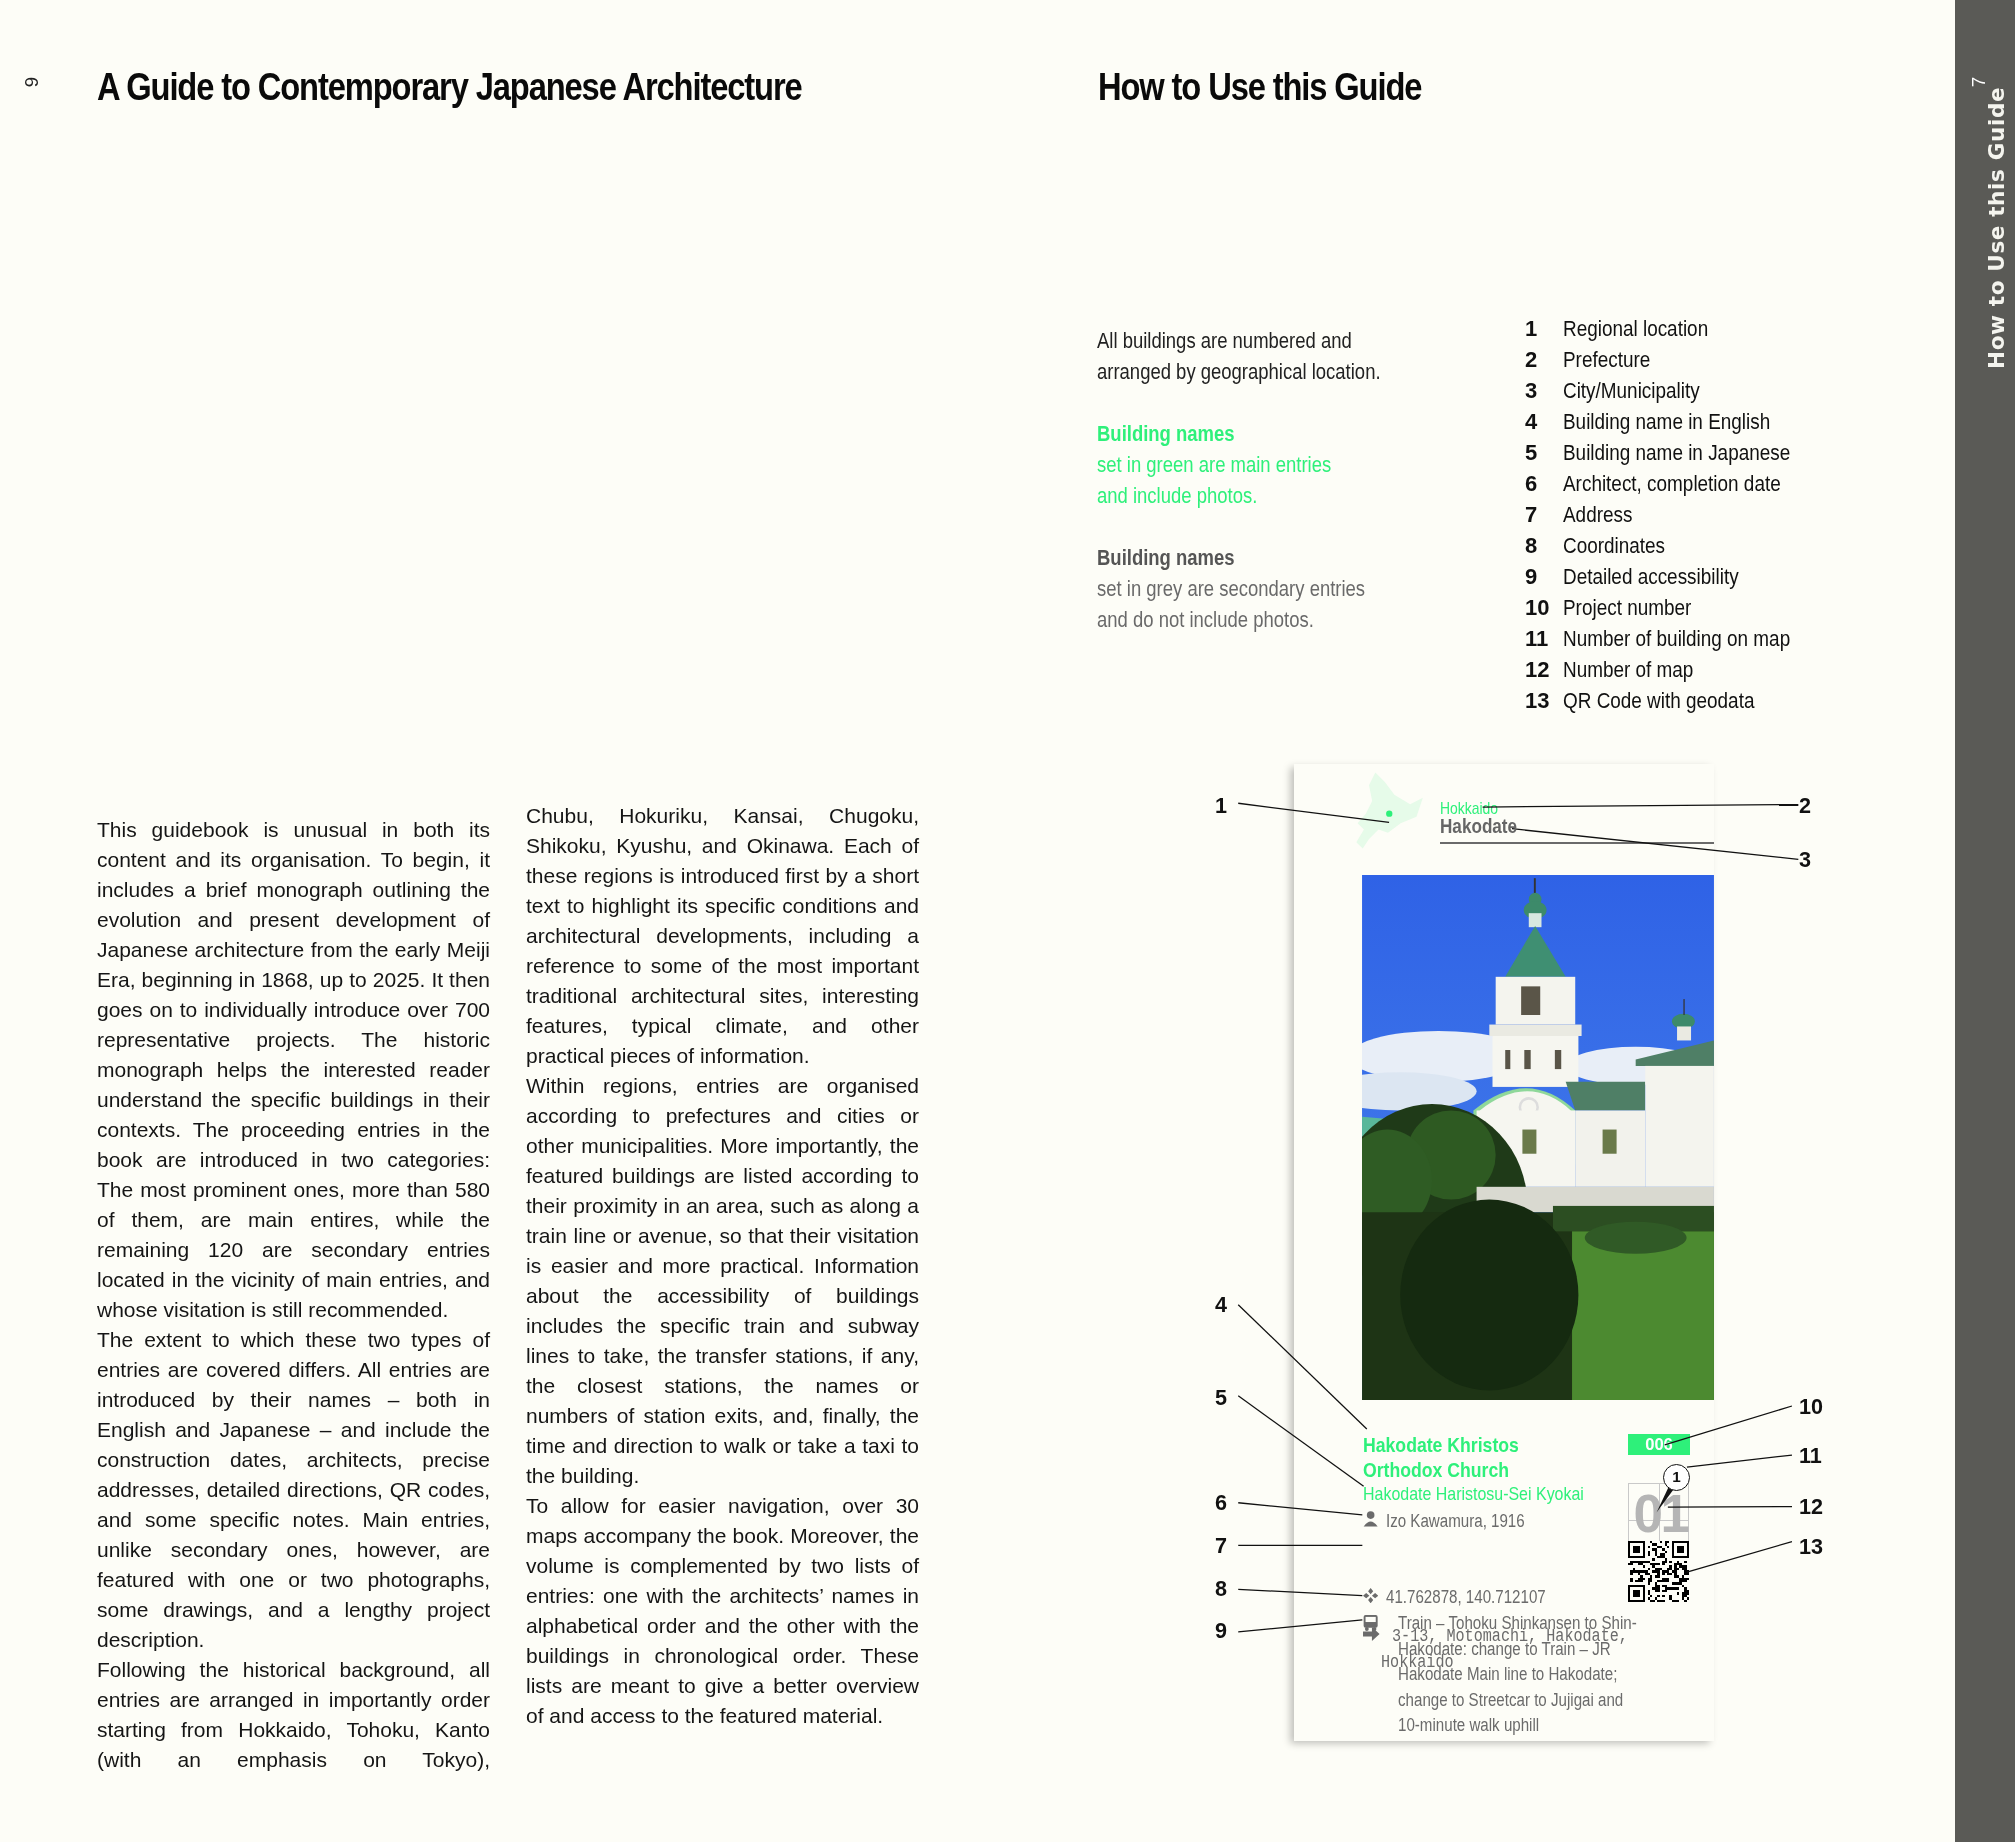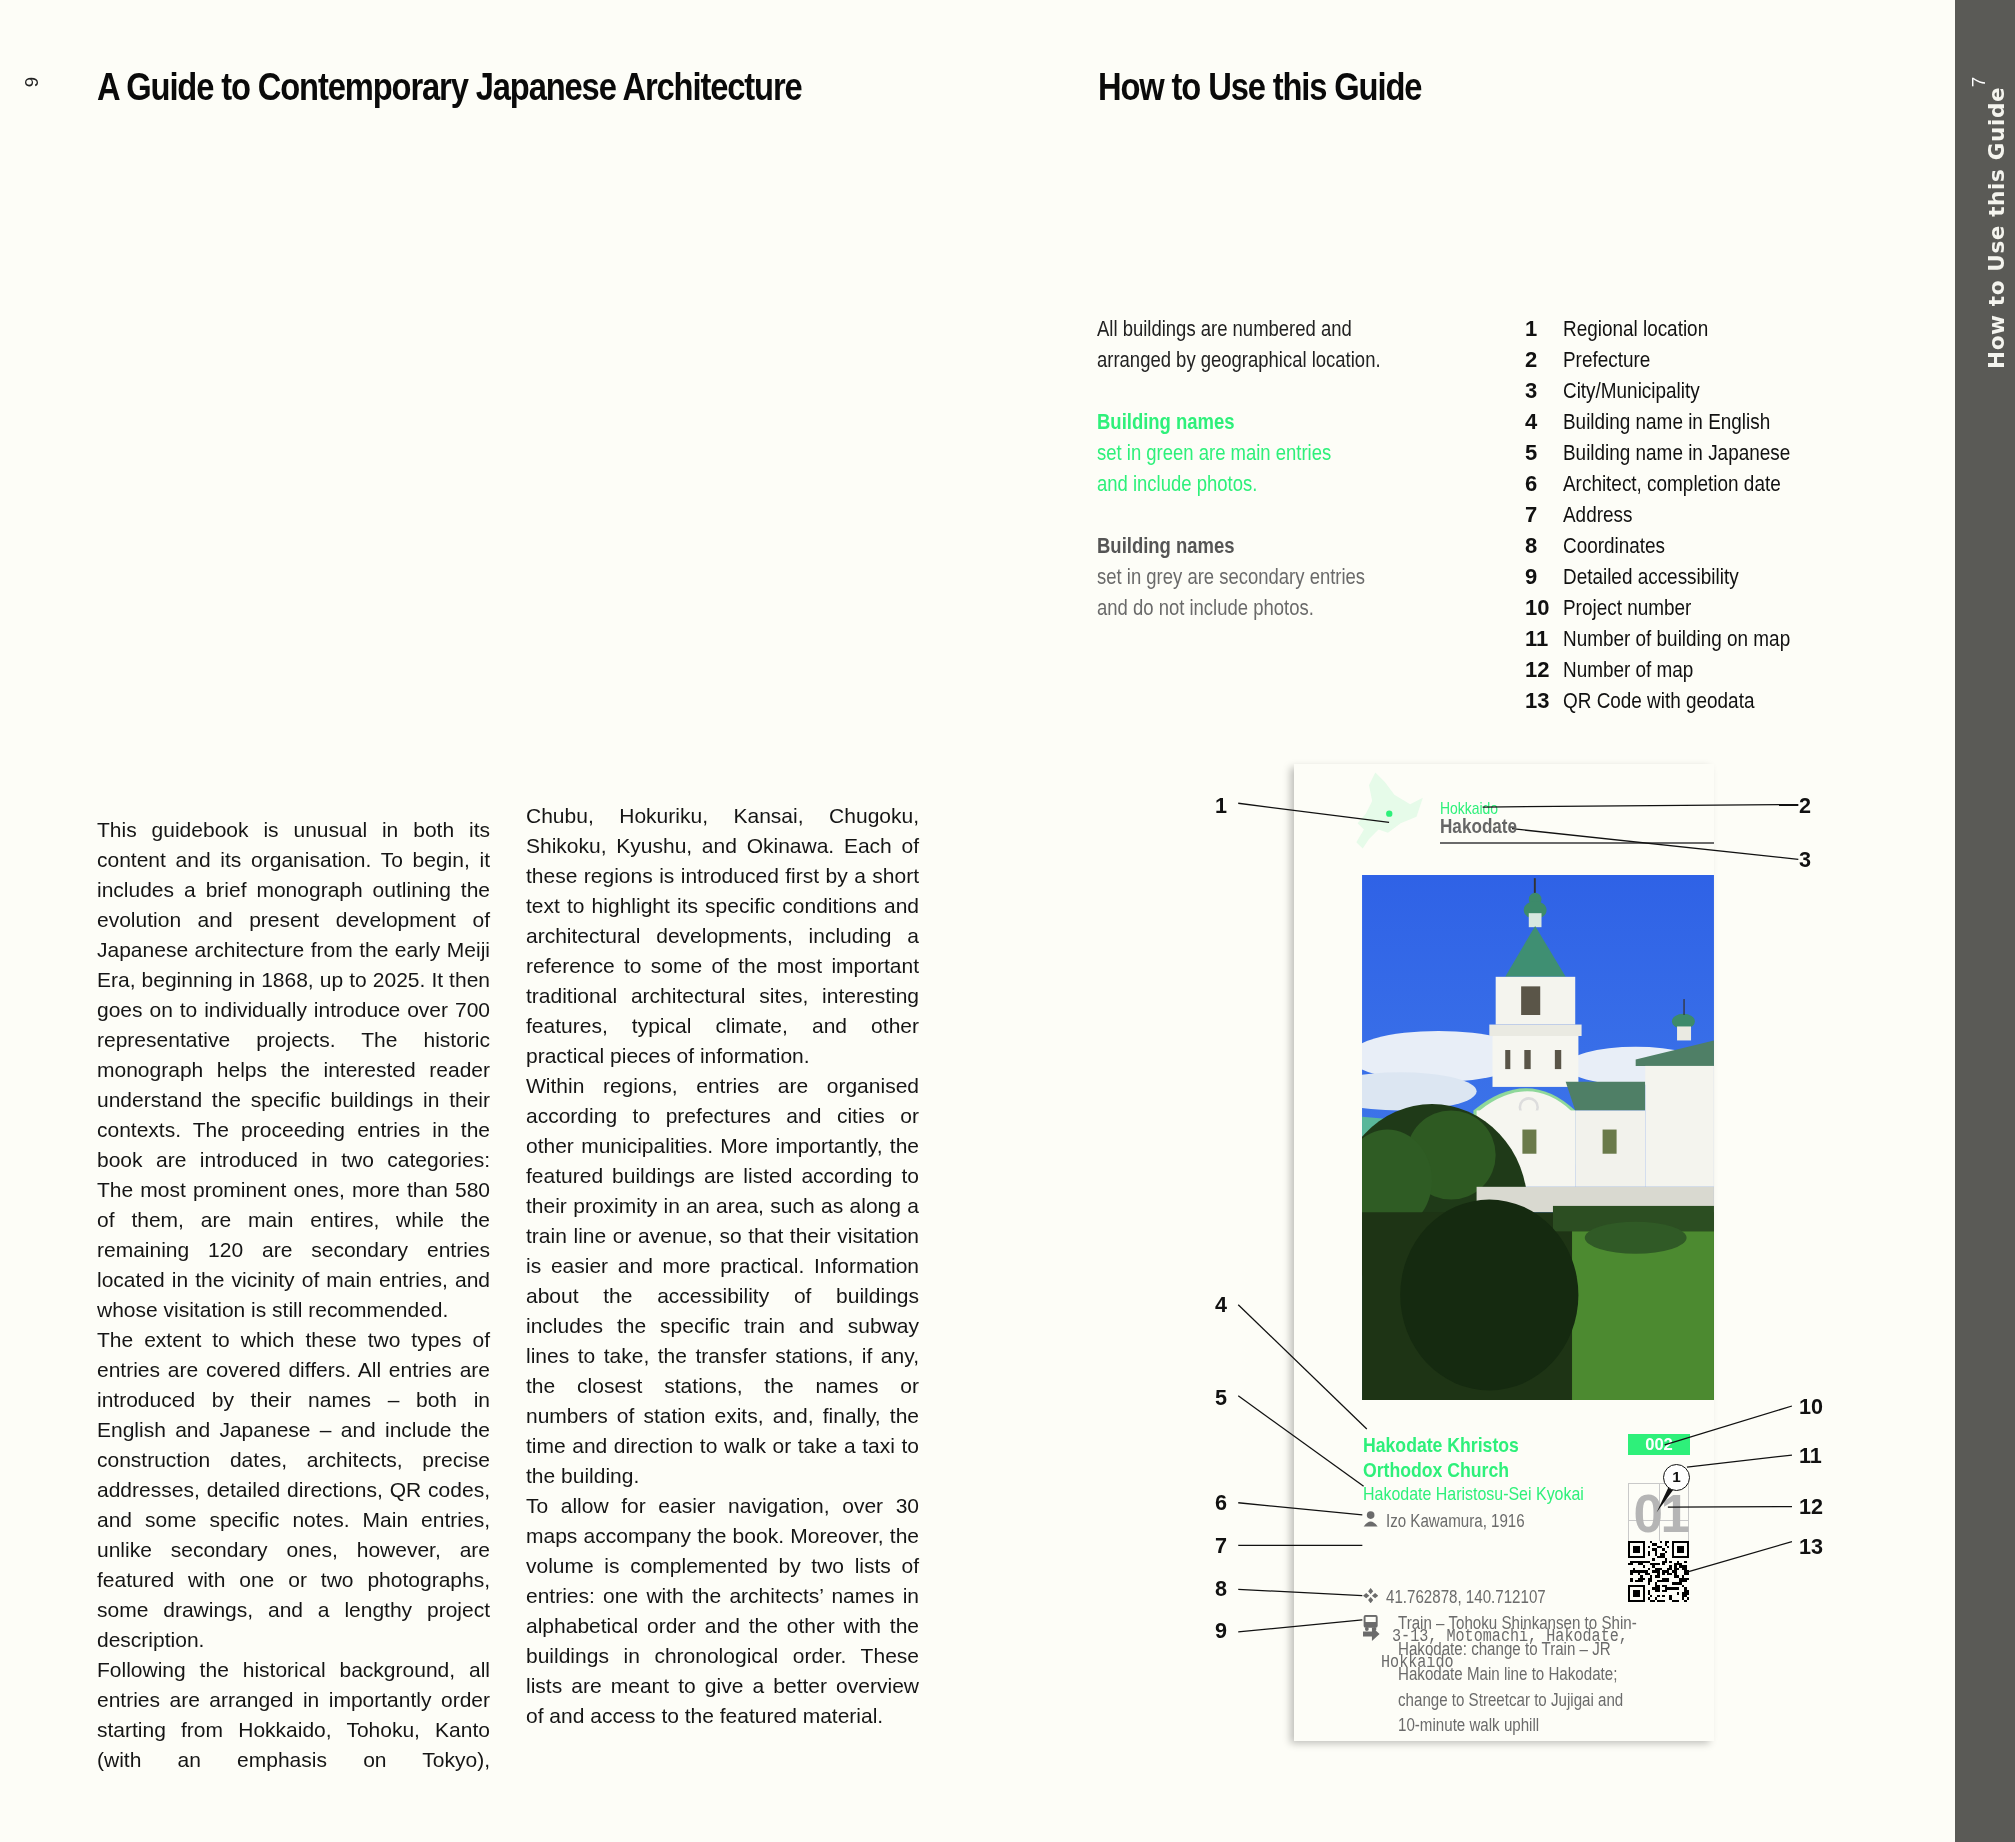--- a/index.html
+++ b/index.html
@@ -9,21 +9,21 @@
   .title{font-family:"Liberation Sans",sans-serif;font-weight:bold;font-size:38px;letter-spacing:-1.3px;
          transform:scaleX(0.86);transform-origin:left top;white-space:nowrap;color:#0a0a0a;}
   .pagenum{font-size:19px;color:#222;}
   .pn-left{left:25.5px;top:71px;transform:rotate(90deg);}
   .sidebar{left:1955px;top:0;width:60px;height:1842px;background:#5a5a56;}
   .side-pn{left:1974px;top:71px;color:#fff;font-size:19px;transform:rotate(-90deg);}
   .side-title{left:1984px;top:369px;color:#f4f4ee;font-weight:bold;font-size:21.6px;white-space:nowrap;
               transform:rotate(-90deg);transform-origin:left top;font-family:"DejaVu Sans",sans-serif;letter-spacing:0.6px;}
   .cond{transform:scaleX(0.84);transform-origin:left top;white-space:nowrap;}
   .intro{left:1097px;top:313px;font-size:22px;line-height:31px;color:#222;}
-  .intro p{margin:0 0 31px 0;}
+  .intro p{margin:12px 0 31px 0;}
   .green{color:#2ef07a;}
   .greybold{color:#555;font-weight:bold;}
   .grey{color:#6a6a6a;}
   .bold{font-weight:bold;}
   .legend{left:1525px;top:313px;font-size:22px;line-height:31px;}
   .legend .row{display:flex;white-space:nowrap;}
   .legend .num{width:38px;font-weight:bold;}
   .legend .lab{transform:scaleX(0.86);transform-origin:left center;}
   .body-col{font-size:21px;line-height:30px;text-align:justify;color:#151515;}
   .col1{left:97px;top:815px;width:393px;}
@@ -255,21 +255,21 @@
   </span>
   <div id="access-lines" style="margin-left:35px;">
       <div class="cond">Train – Tohoku Shinkansen to Shin-</div>
       <div class="cond">Hakodate: change to Train – JR</div>
       <div class="cond">Hakodate Main line to Hakodate;</div>
       <div class="cond">change to Streetcar to Jujigai and</div>
       <div class="cond">10-minute walk uphill</div>
     </div>
 </div>
 
-<div class="abs projnum">002</div>
+<div class="abs projnum">006</div>
 <div class="abs mapnum">
   <div style="position:absolute;left:30px;top:0;width:1.3px;height:71px;background:#c9c9c9;"></div>
   <div style="position:absolute;left:0;top:36px;width:59px;height:1.3px;background:#c9c9c9;"></div>
 </div>
 <div class="abs mapnum-text">01</div>
 <svg class="abs" style="left:1654px;top:1483px;" width="25.5" height="32" viewBox="0 0 40 50">
   <path d="M24 4 L4 46 L32 8 Z" fill="#111"></path>
 </svg>
 <div class="abs pin">1</div>
 

